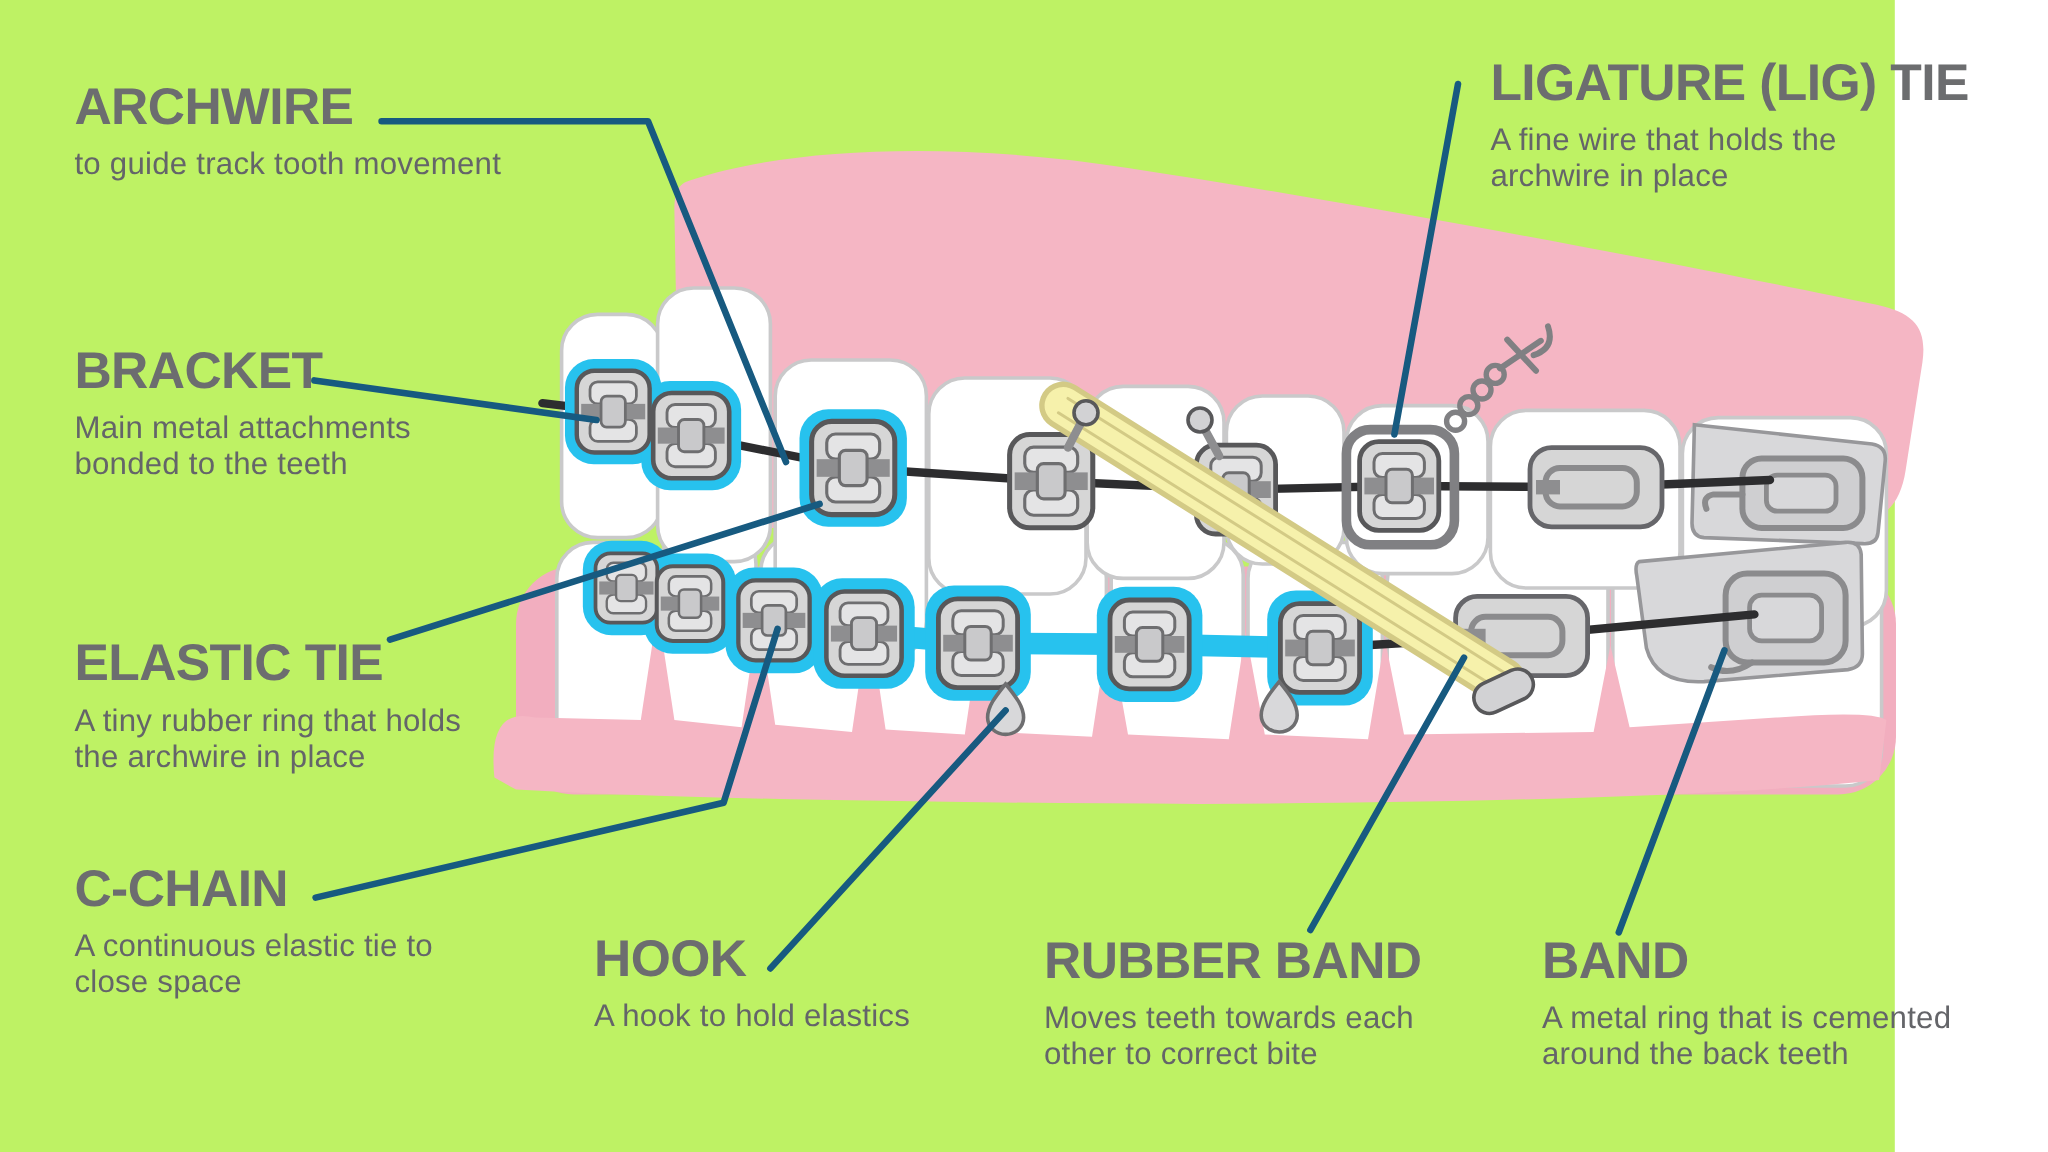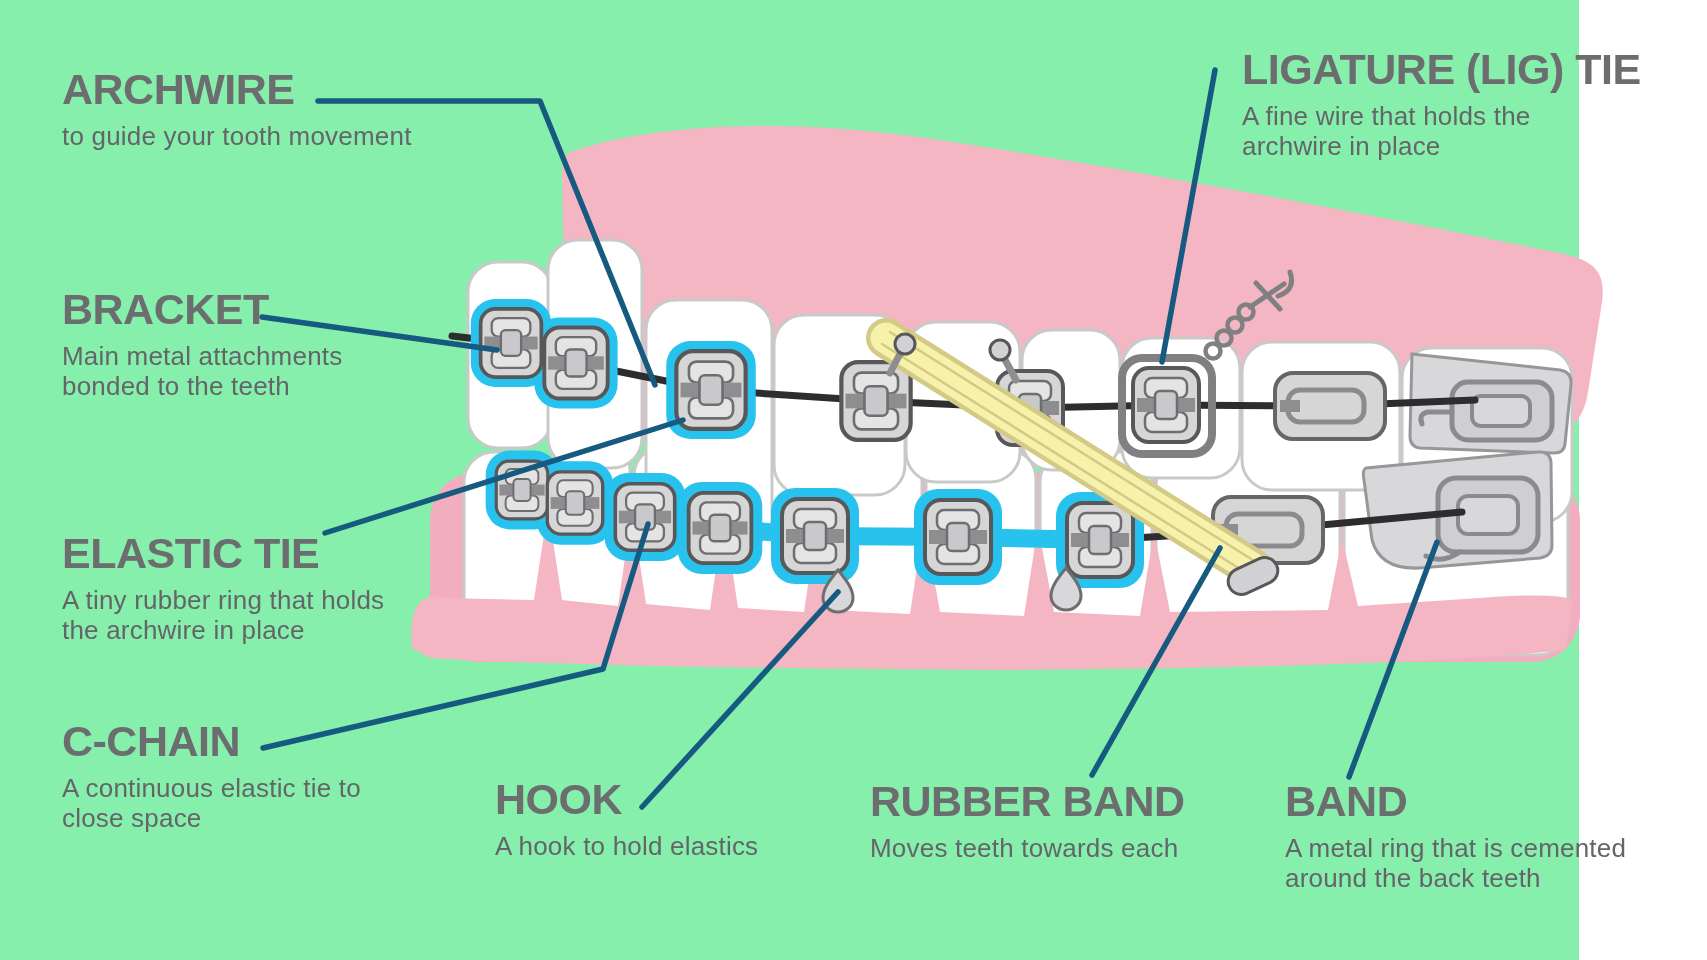--- a/index.html
+++ b/index.html
@@ -1,17 +1,17 @@
 <!DOCTYPE html>
 <html style="--leader: #175a80; --title: #6c6d6f; --desc: #646569; --pink: #f5b6c4; --pink-deep: #f2aebf; --tooth: #ffffff; --tooth-outline: #c9c9ca; --wire: #2d2d2f; --cyan: #27c2ee; --yellow: #f6f1ab; --yellow-edge: #d3ca85; --lig: #808083;"><head>
 <meta charset="utf-8">
 <style>
   html,body{margin:0;padding:0;background:#ffffff;}
   body{width:1707px;height:960px;overflow:hidden;font-family:"Liberation Sans",sans-serif;}
-  #stage{position:relative;width:1579px;height:960px;background:#86efac;}
+  #stage{position:relative;width:1579px;height:960px;background:#bef264;}
   #art{position:absolute;left:0;top:0;}
 
   .label{position:absolute;white-space:nowrap;}
   .label-title{
     font-weight:700;font-size:43px;line-height:46px;letter-spacing:-0.5px;
     color:var(--title,#6c6d6f);
   }
   .label-desc{
     margin-top:9px;font-size:26px;line-height:30px;letter-spacing:0.2px;
     color:var(--desc,#646569);
@@ -185,21 +185,21 @@
       <line class="leader" x1="642" y1="807" x2="838" y2="592"></line>
       <line class="leader" x1="1092" y1="775" x2="1220" y2="548"></line>
       <line class="leader" x1="1349" y1="777" x2="1437" y2="542"></line>
       <line class="leader" x1="1215" y1="70" x2="1162" y2="362"></line>
     </g>
   </svg>
 
   <div class="label" style="left:62px;top:66px">
     <div class="label-title">ARCHWIRE</div>
     <div class="label-desc">
-      <div>to guide your tooth movement</div>
+      <div>to guide track tooth movement</div>
     </div>
   </div>
 
   <div class="label" style="left:62px;top:286px">
     <div class="label-title">BRACKET</div>
     <div class="label-desc">
       <div>Main metal attachments</div>
       <div>bonded to the teeth</div>
     </div>
   </div>
@@ -224,20 +224,21 @@
     <div class="label-title">HOOK</div>
     <div class="label-desc">
       <div>A hook to hold elastics</div>
     </div>
   </div>
 
   <div class="label" style="left:870px;top:778px">
     <div class="label-title">RUBBER BAND</div>
     <div class="label-desc">
       <div>Moves teeth towards each</div>
+      <div>other to correct bite</div>
     </div>
   </div>
 
   <div class="label" style="left:1285px;top:778px">
     <div class="label-title">BAND</div>
     <div class="label-desc">
       <div>A metal ring that is cemented</div>
       <div>around the back teeth</div>
     </div>
   </div>

